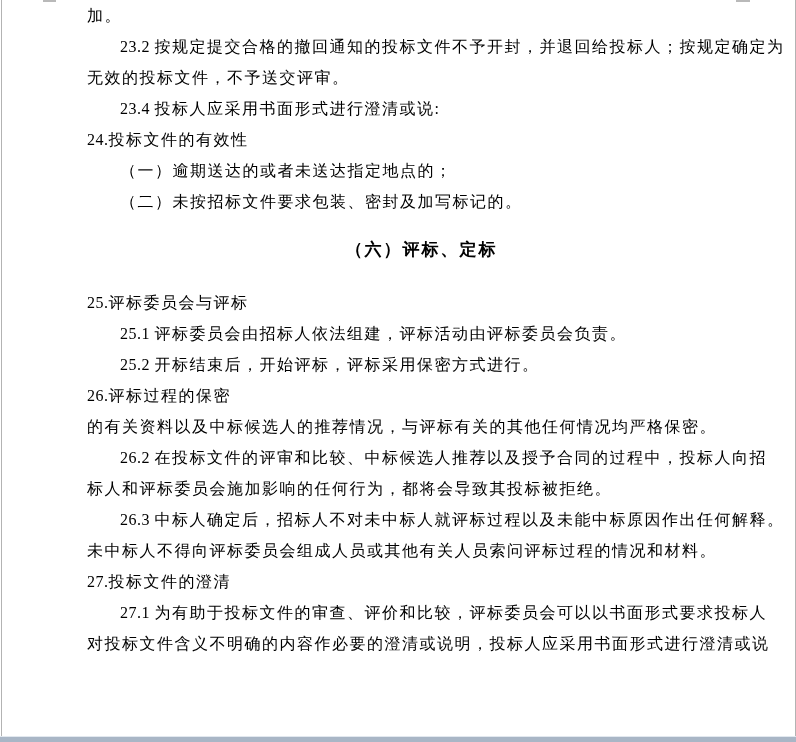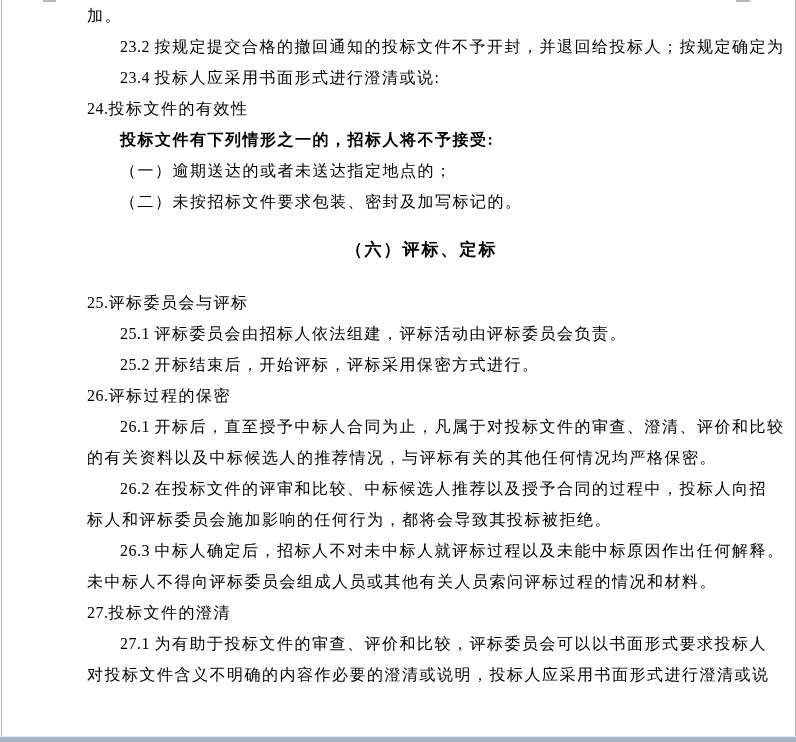--- a/index.html
+++ b/index.html
@@ -80,31 +80,30 @@
 
 <div class="page" style="background: rgb(255, 255, 255); color: rgb(0, 0, 0);">
   <div class="page-border-left" style="background: rgb(179, 179, 179);"></div>
   <div class="page-border-right" style="background: rgb(179, 179, 179);"></div>
   <div class="edge-mark left"></div>
   <div class="edge-mark right"></div>
 
   <div class="doc-body" id="doc-body">
       <div class="text-line"><span class="">加。</span></div>
       <div class="text-line indent"><span class="num">23.2 </span><span class="">按规定提交合格的撤回通知的投标文件不予开封，并退回给投标人；按规定确定为</span></div>
+      <div class="text-line"><span class="">无效的投标文件，不予送交评审。</span></div>
       <div class="text-line indent"><span class="num">23.4 </span><span class="">投标人应采用书面形式进行澄清或说:</span></div>
       <div class="text-line"><span class="num">24.</span><span class="">投标文件的有效性</span></div>
-      <div class="text-line indent"><span class="bold ">投标文件有下列情形之一的，招标人将不予接受:</span></div>
       <div class="text-line indent"><span class="">（一）逾期送达的或者未送达指定地点的；</span></div>
       <div class="text-line indent"><span class="">（二）未按招标文件要求包装、密封及加写标记的。</span></div>
       <div class="text-line heading"><span class="bold ">（六）评标、定标</span></div>
       <div class="text-line"><span class="num">25.</span><span class="">评标委员会与评标</span></div>
       <div class="text-line indent"><span class="num">25.1 </span><span class="">评标委员会由招标人依法组建，评标活动由评标委员会负责。</span></div>
       <div class="text-line indent"><span class="num">25.2 </span><span class="">开标结束后，开始评标，评标采用保密方式进行。</span></div>
       <div class="text-line"><span class="num">26.</span><span class="">评标过程的保密</span></div>
-      <div class="text-line indent"><span class="num">26.1 </span><span class="">开标后，直至授予中标人合同为止，凡属于对投标文件的审查、澄清、评价和比较</span></div>
       <div class="text-line"><span class="">的有关资料以及中标候选人的推荐情况，与评标有关的其他任何情况均严格保密。</span></div>
       <div class="text-line indent"><span class="num">26.2 </span><span class="">在投标文件的评审和比较、中标候选人推荐以及授予合同的过程中，投标人向招</span></div>
       <div class="text-line"><span class="">标人和评标委员会施加影响的任何行为，都将会导致其投标被拒绝。</span></div>
       <div class="text-line indent"><span class="num">26.3 </span><span class="">中标人确定后，招标人不对未中标人就评标过程以及未能中标原因作出任何解释。</span></div>
       <div class="text-line"><span class="">未中标人不得向评标委员会组成人员或其他有关人员索问评标过程的情况和材料。</span></div>
       <div class="text-line"><span class="num">27.</span><span class="">投标文件的澄清</span></div>
       <div class="text-line indent"><span class="num">27.1 </span><span class="">为有助于投标文件的审查、评价和比较，评标委员会可以以书面形式要求投标人</span></div>
       <div class="text-line"><span class="">对投标文件含义不明确的内容作必要的澄清或说明，投标人应采用书面形式进行澄清或说</span></div>
     </div>
 

